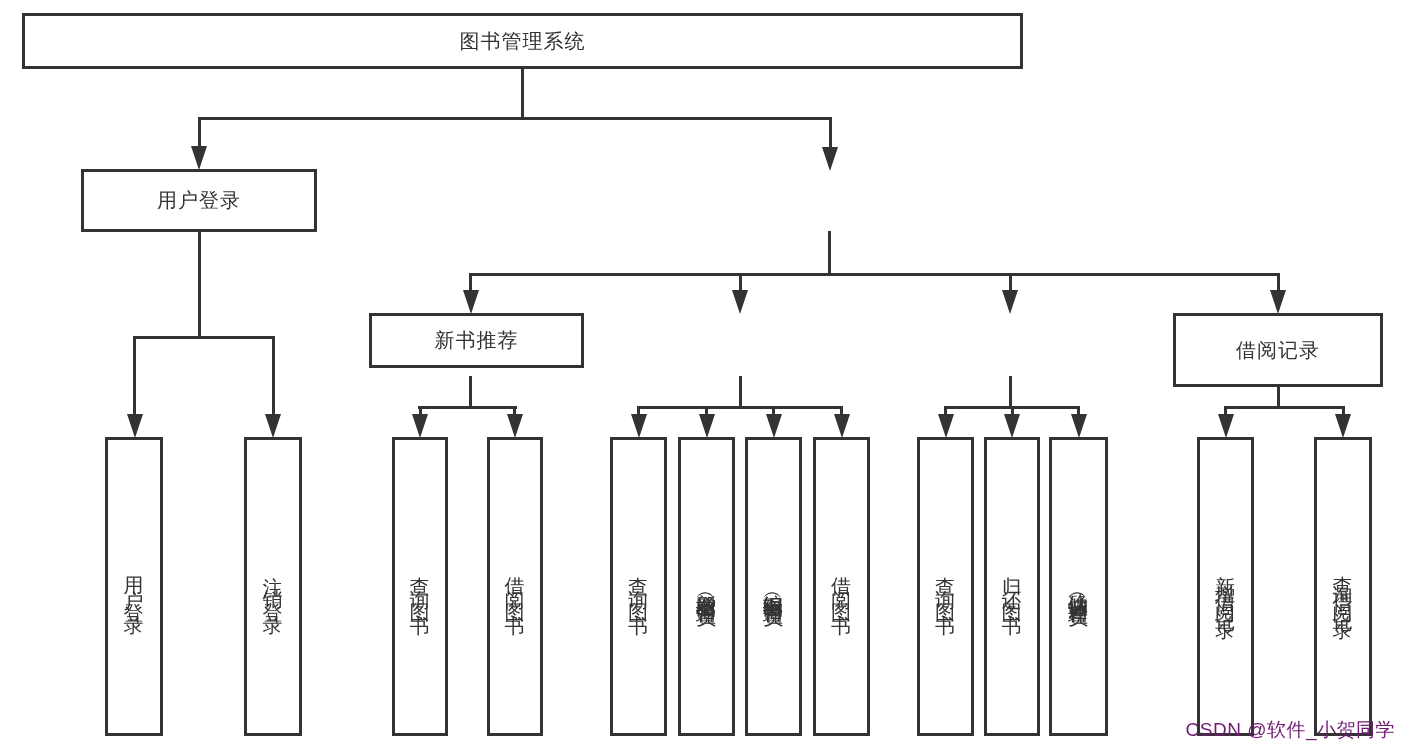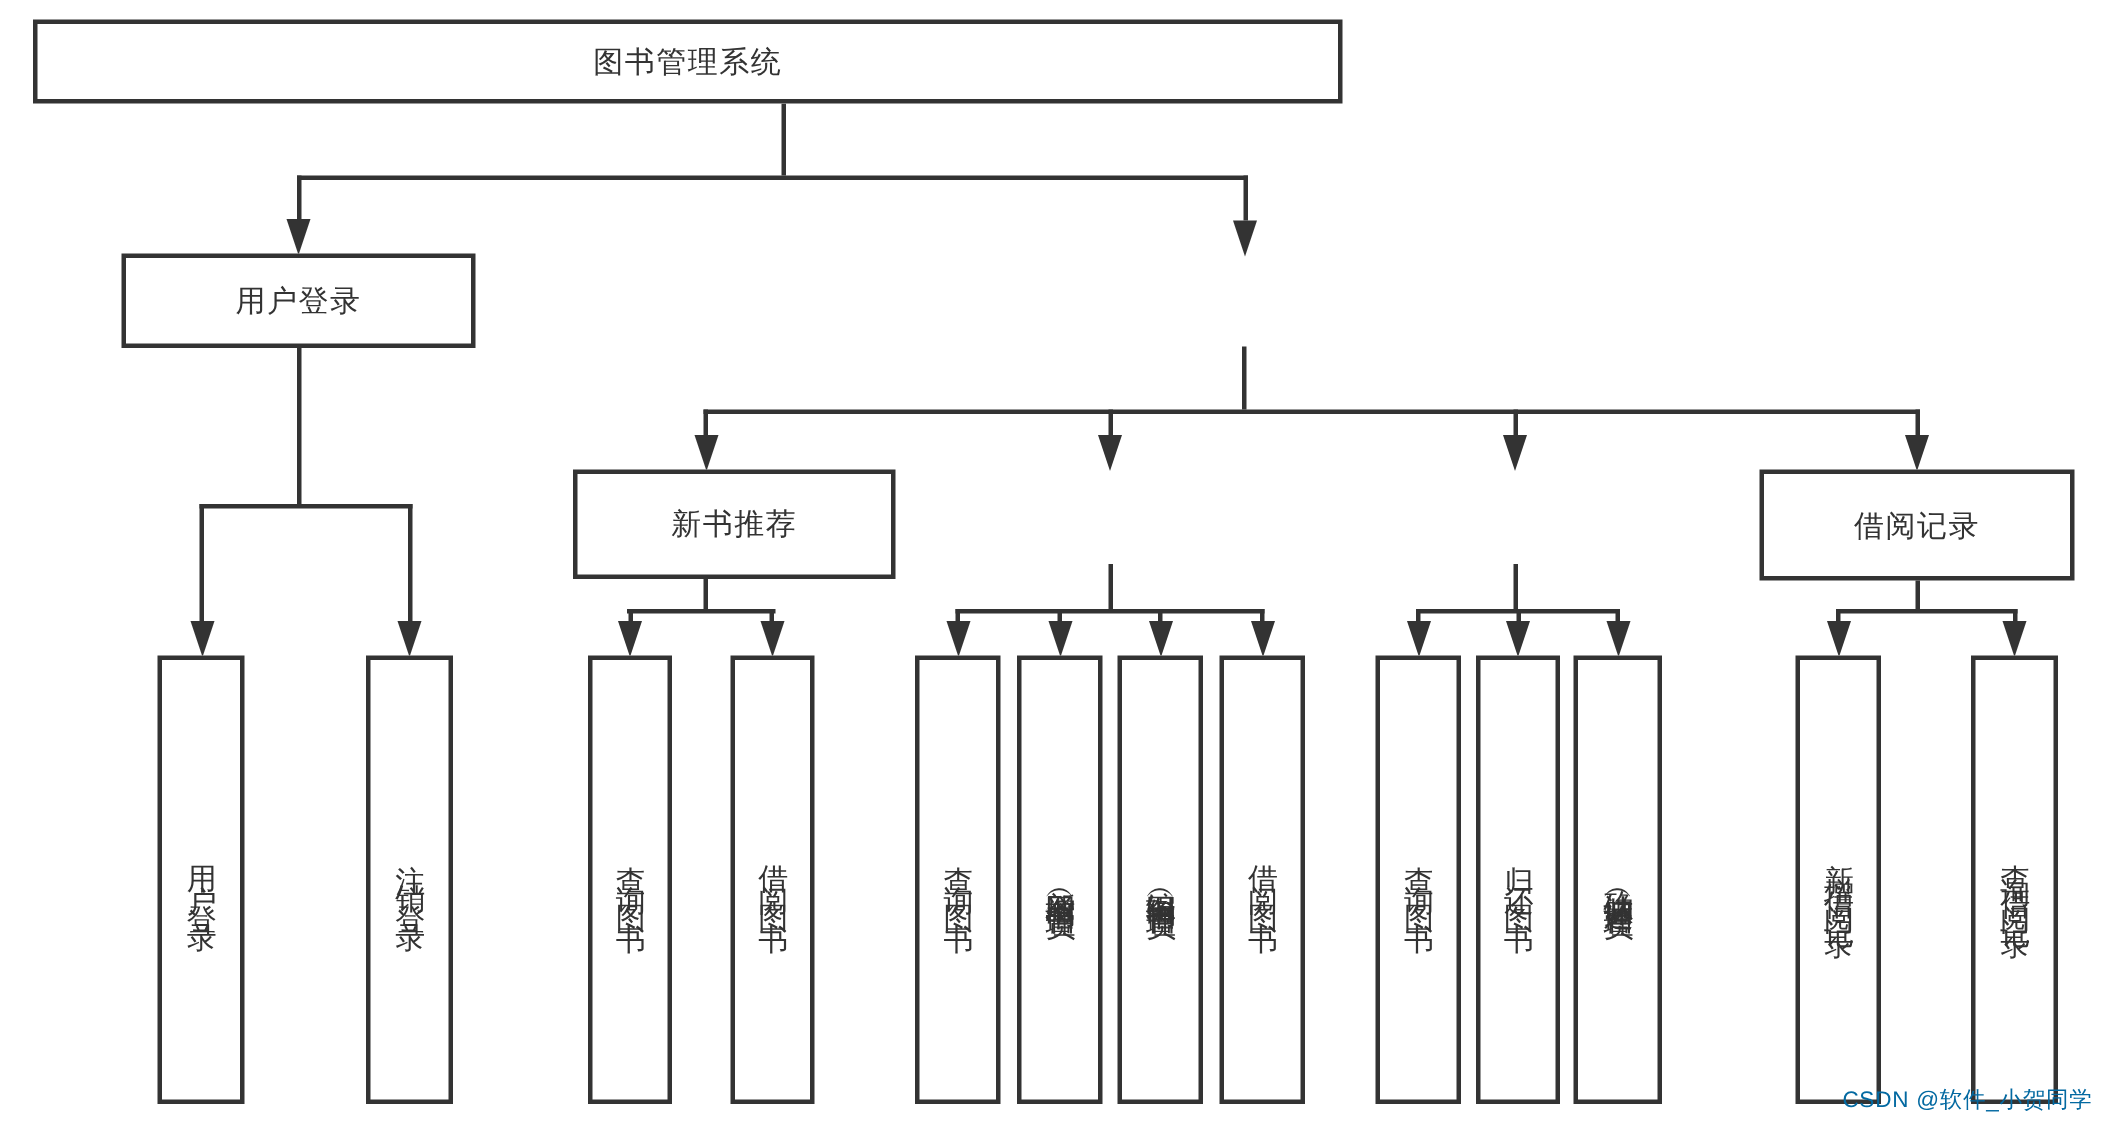--- a/index.html
+++ b/index.html
@@ -36,42 +36,42 @@
   .vl{width:3px;}
   .arrow{
     position:absolute;width:0;height:0;z-index:1;
     border-left:8px solid transparent;
     border-right:8px solid transparent;
     border-top:24px solid #333333;
   }
   .watermark{
     position:absolute;
     right:10px;bottom:4px;
-    font-size:15px;
-    color:#0369a1;
+    font-size:19px;
+    color:#701a75;
     letter-spacing:0.5px;
     z-index:5;
     white-space:nowrap;
     text-align:right;
   }
 </style>
 </head>
 <body>
 
 <div class="stage">
 
-  <div class="node" style="left:22px;top:13px;width:873px;height:56px">
+  <div class="node" style="left:22px;top:13px;width:1001px;height:56px">
     <span class="label">图书管理系统</span>
   </div>
 
   <div class="node" style="left:81px;top:169px;width:236px;height:63px">
     <span class="label">用户登录</span>
   </div>
 
-  <div class="node" style="left:382px;top:313px;width:215px;height:73px">
+  <div class="node" style="left:369px;top:313px;width:215px;height:55px">
     <span class="label">新书推荐</span>
   </div>
   <div class="node" style="left:1173px;top:313px;width:210px;height:74px">
     <span class="label">借阅记录</span>
   </div>
 
   <div class="node leaf" style="left:105px;top:437px;width:58px;height:299px">
     <span class="label ls-a">用户登录</span>
   </div>
   <div class="node leaf" style="left:244px;top:437px;width:58px;height:299px">

